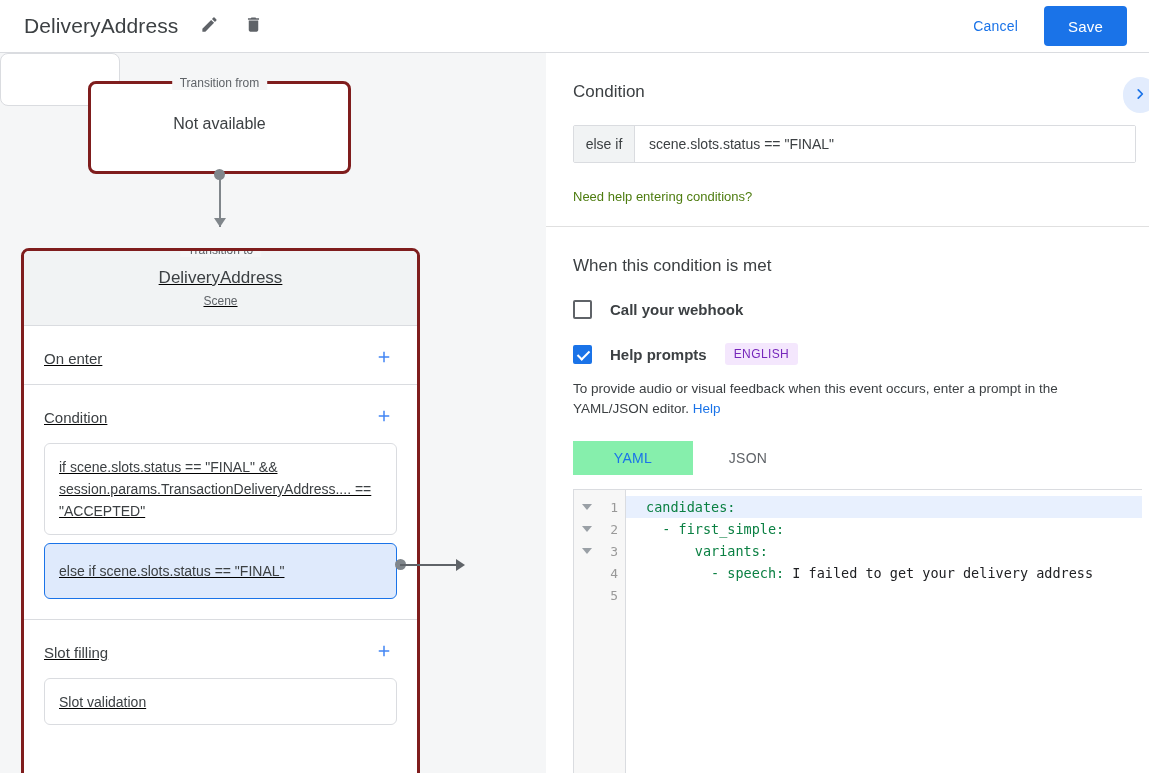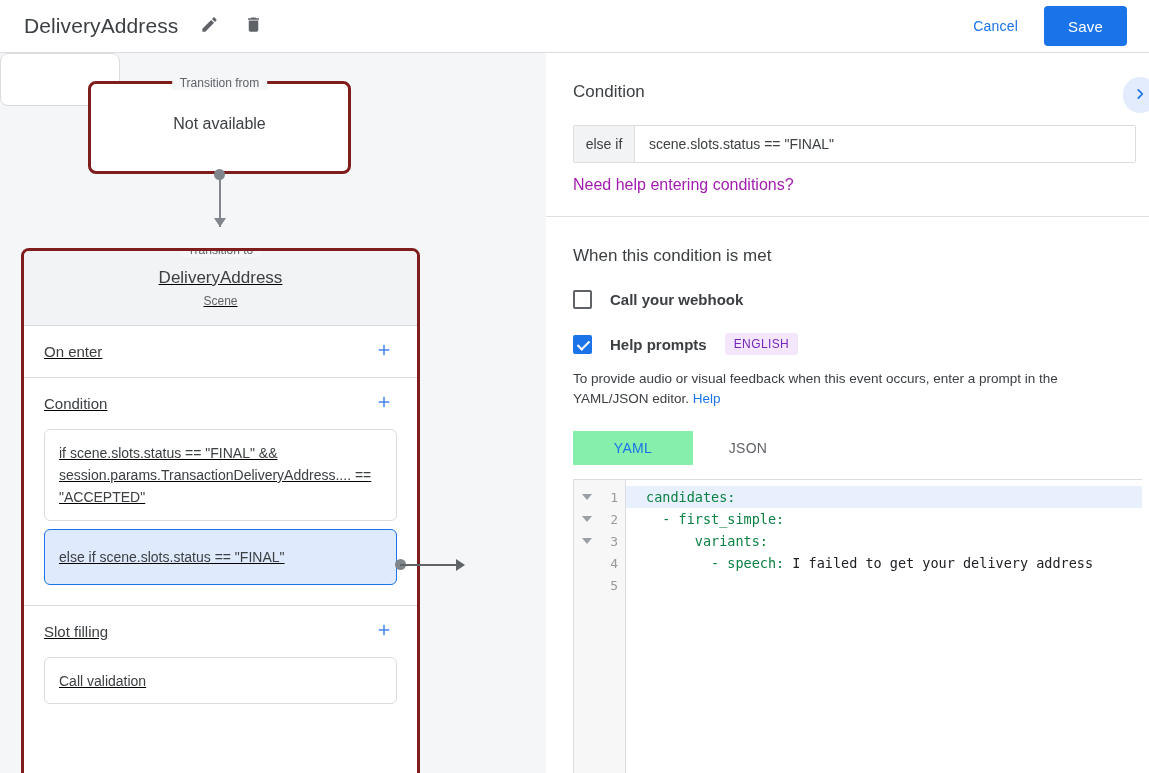--- a/index.html
+++ b/index.html
@@ -88,21 +88,21 @@
     left: 21px; top: 195px; width: 399px; height: 560px;
     background: #fff; overflow: hidden;
   }
   .scene-head {
     height: 75px; background: #f1f3f4; border-bottom: 1px solid #dadce0;
     display: flex; flex-direction: column; align-items: center; justify-content: center;
   }
   .scene-title { font-size: 17px; color: #3c4043; }
   .scene-sub { font-size: 12px; color: #5f6368; margin-top: 6px; }
 
-  .sect { border-bottom: 1px solid #dadce0; padding: 0 20px 0 20px; }
+  .sect { border-bottom: 1px solid #dadce0; padding: 7px 20px 0 20px; }
   .sect:last-child { border-bottom: none; }
   .sect-head {
     height: 51px; display: flex; align-items: center; justify-content: space-between;
   }
   .sect-title { font-size: 15px; color: #3c4043; }
   .add-btn {
     width: 26px; height: 26px; display: flex; align-items: center; justify-content: center;
     cursor: pointer; background: none; border: none;
   }
   .add-btn svg { fill: #4285f4; }
@@ -152,22 +152,22 @@
   .cond-prefix {
     width: 61px; background: #f1f3f4; border-right: 1px solid #dadce0;
     display: flex; align-items: center; justify-content: center;
     font-size: 14px; color: #3c4043;
   }
   .cond-input {
     flex: 1; border: none; outline: none; padding: 0 14px;
     font-size: 14px; color: #3c4043; font-family: inherit; background: #fff;
   }
   .help-link {
-    display: inline-block; margin-top: 13px; margin-bottom: 22px;
-    font-size: 16px; color: #a21caf; text-decoration: none; cursor: pointer;
+    display: inline-block; margin-top: 26px; margin-bottom: 22px;
+    font-size: 13px; color: #4d7c0f; text-decoration: none; cursor: pointer;
   }
 
   .chk-row { display: flex; align-items: center; margin-top: 24px; }
   .chk {
     width: 19px; height: 19px; border: 2px solid #5f6368; border-radius: 2px;
     background: #fff; flex: none; cursor: pointer; position: relative;
   }
   .chk.checked { background: #1a73e8; border-color: #1a73e8; }
   .chk.checked::after {
     content: ""; position: absolute; left: 4.5px; top: 1px;
@@ -308,21 +308,21 @@
           <span class="sect-title">Slot filling</span>
           <button class="add-btn">
             <span>
               <svg width="18" height="18" viewBox="0 0 24 24">
                   <path d="M19 13h-6v6h-2v-6H5v-2h6V5h2v6h6v2z"></path>
                 </svg>
             </span>
           </button>
         </div>
         <div class="sect-body">
-          <div class="slot-chip">Call validation</div>
+          <div class="slot-chip">Slot validation</div>
         </div>
       </div>
     </div>
 
     <div class="conn-dot" style="left:395px; top:506px;"></div>
     <div class="conn-line-h" style="left:400px; top:511px; width:58px;"></div>
     <div class="conn-arrow-right" style="left:456px; top:505.5px;"></div>
     <div id="node-ghost"></div>
   </div>
 

